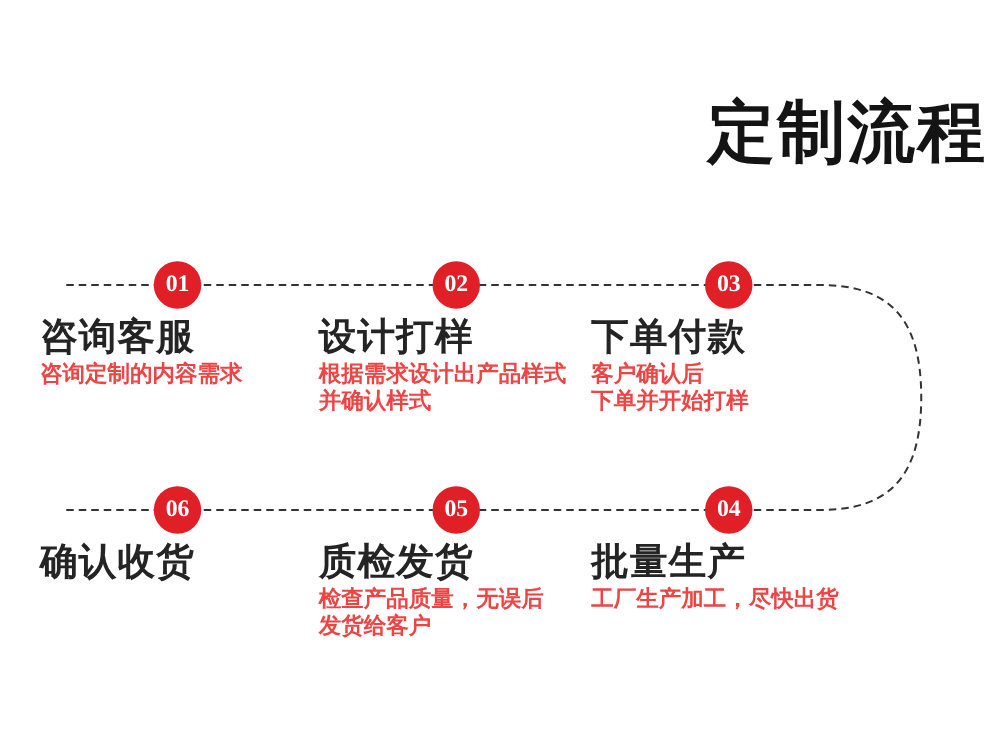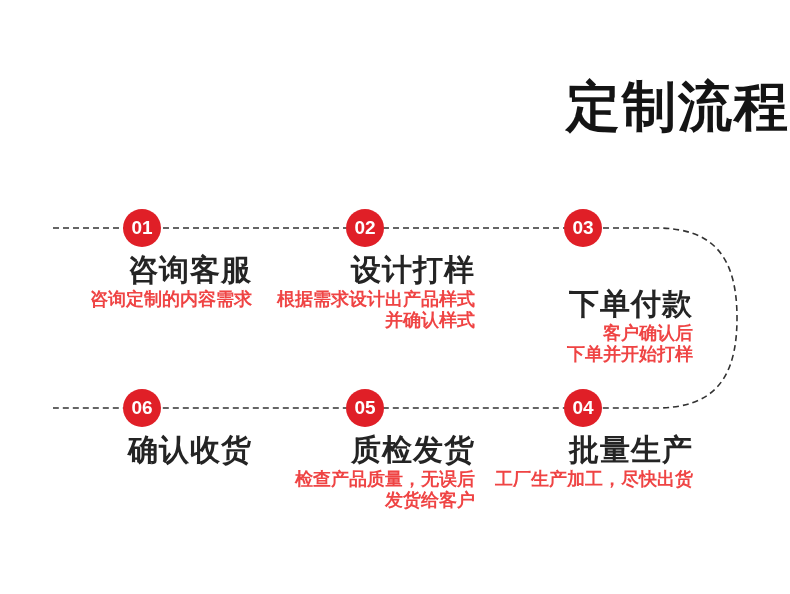--- a/index.html
+++ b/index.html
@@ -34,35 +34,35 @@
     position: absolute;
     top: 0;
     left: 0;
     width: 790px;
     height: 594px;
     pointer-events: none;
   }
   .step {
     position: absolute;
     width: 220px;
-    text-align: right;
+    text-align: left;
   }
   .step-badge {
     position: absolute;
     width: 38px;
     height: 38px;
     border-radius: 50%;
     background: #e01f27;
     color: #ffffff;
     font-size: 19px;
     font-weight: bold;
     line-height: 38px;
     text-align: center;
     letter-spacing: 0px;
-    font-family: Liberation Sans, sans-serif;
+    font-family: Liberation Serif, serif;
   }
   .step-title {
     font-size: 30px;
     line-height: 38px;
     font-weight: bold;
     color: #242424;
     letter-spacing: 1px;
     white-space: nowrap;
   }
   .step-desc {
@@ -72,21 +72,21 @@
     font-weight: bold;
     letter-spacing: 0px;
   }
   .step-desc div {
     white-space: nowrap;
   }
 
   
   .step-01 { left: 32px;  top: 251px; }
   .step-02 { left: 255px; top: 251px; }
-  .step-03 { left: 473px; top: 251px; margin-top: 34px; }
+  .step-03 { left: 473px; top: 251px; }
   
   .step-06 { left: 32px;  top: 431px; }
   .step-05 { left: 255px; top: 431px; }
   .step-04 { left: 473px; top: 431px; }
 
   .badge-01 { left: 123px; top: 209px; }
   .badge-02 { left: 346px; top: 209px; }
   .badge-03 { left: 564px; top: 209px; }
   .badge-06 { left: 123px; top: 389px; }
   .badge-05 { left: 346px; top: 389px; }

